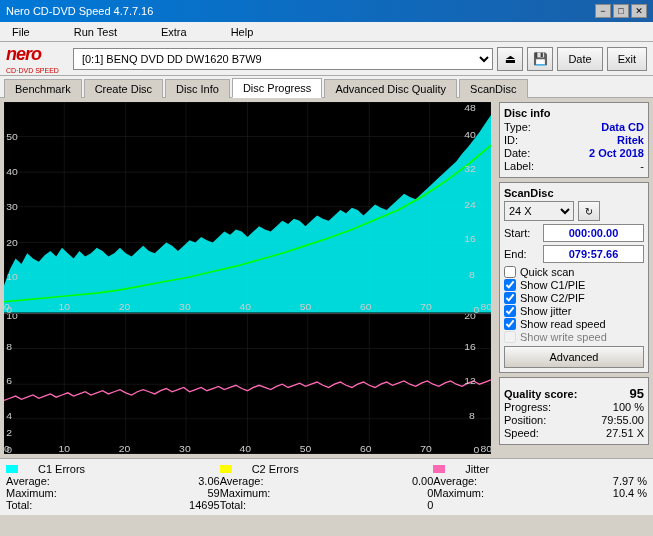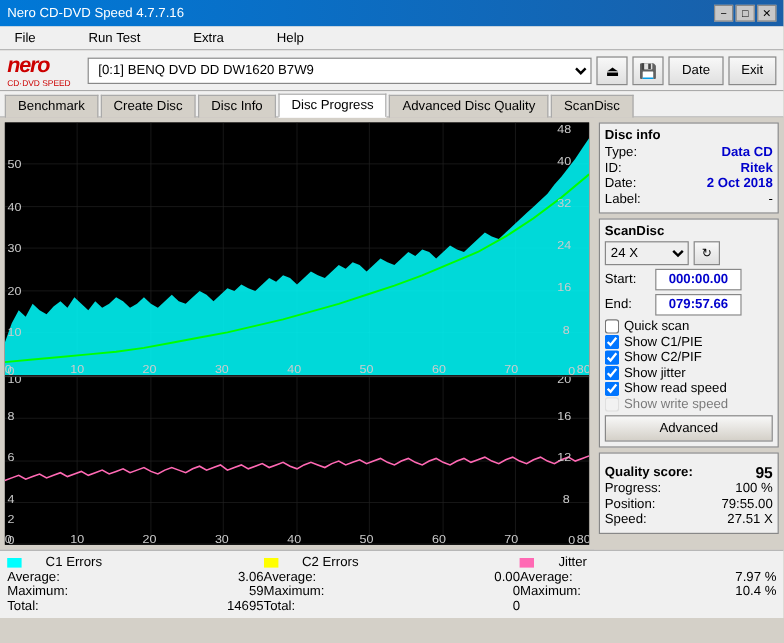--- a/index.html
+++ b/index.html
@@ -76,21 +76,21 @@
     .info-section { background: #f0f0f0; border: 1px solid #888; padding: 4px; margin-bottom: 2px; }
     .info-title { font-weight: bold; font-size: 11px; margin-bottom: 2px; }
     .info-row { display: flex; justify-content: space-between; font-size: 11px; margin-bottom: 1px; }
     .info-val { color: #0000cc; font-weight: bold; }
     .info-val-black { color: #000; }
     
     .settings-section { background: #f0f0f0; border: 1px solid #888; padding: 4px; margin-bottom: 2px; }
     .settings-row { display: flex; align-items: center; gap: 4px; margin-bottom: 3px; }
     .speed-select { width: 70px; height: 20px; border: 1px solid #888; font-size: 11px; }
     .time-input {
-      width: 72px; height: 18px; border: 1px solid #888; font-size: 11px;
+      width: 101px; height: 18px; border: 1px solid #888; font-size: 11px;
       background: white; text-align: center; color: #0000cc; font-weight: bold;
     }
     .label-text { font-size: 11px; width: 38px; }
     
     .checkbox-row { display: flex; align-items: center; gap: 4px; font-size: 11px; margin-bottom: 1px; }
     .checkbox-row input { width: 12px; height: 12px; }
     
     .advanced-btn {
       width: 100%; height: 22px; background: linear-gradient(to bottom, #f8f8f8, #d4d0c8);
       border: 1px solid #888; font-size: 11px; cursor: pointer; margin-top: 2px;

